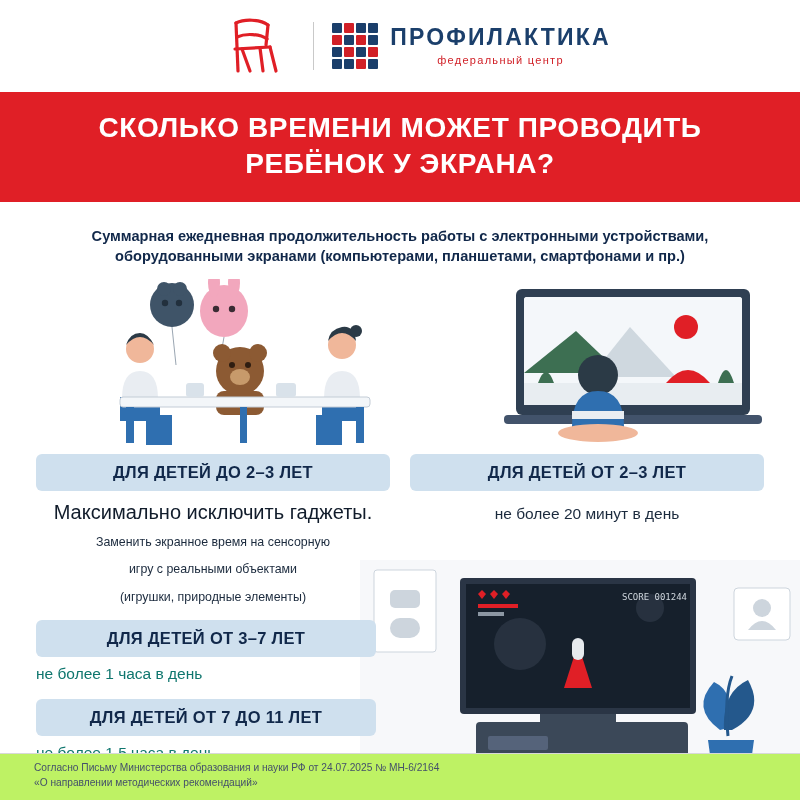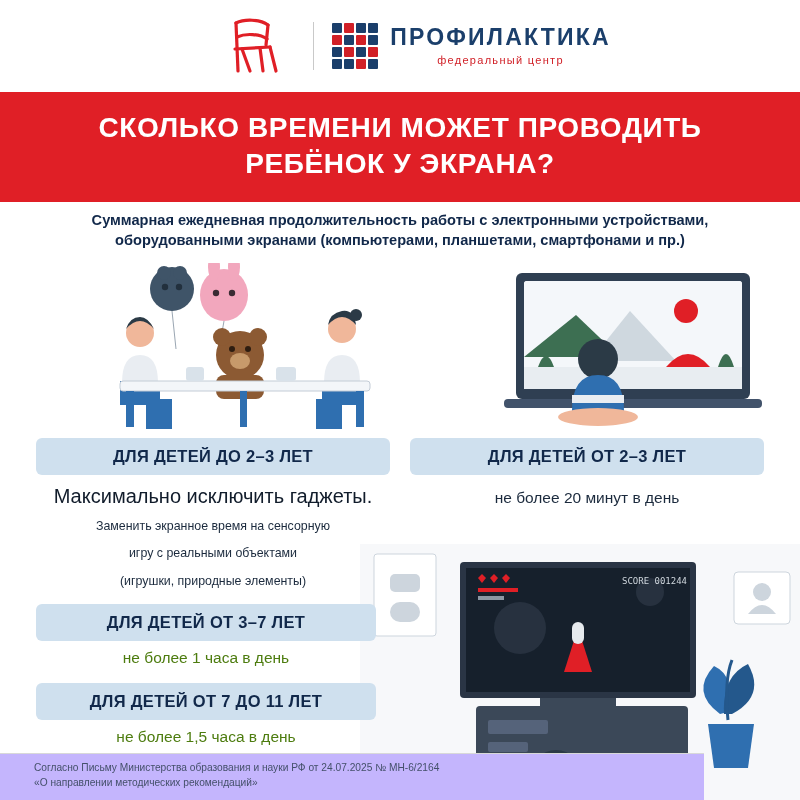--- a/index.html
+++ b/index.html
@@ -41,21 +41,21 @@
   .title-band {
     background: #e01f26; color: #fff; text-align: center;
     padding: 18px 20px 20px;
   }
   .title-band .t1, .title-band .t2 {
     font-size: 28px; font-weight: 700; letter-spacing: 0.6px; line-height: 1.28;
   }
 
   
   .subtitle {
-    padding: 8px 22px 8px;
+    padding: 24px 22px 8px;
     text-align: center;
     font-size: 14.6px; font-weight: 700; color: #11284a; line-height: 1.42;
   }
 
   
   .illus-row {
     position: relative; height: 175px; margin-top: 4px;
   }
   .illus-left { position:absolute; left: 90px; top: 0; width: 300px; height: 175px; }
   .illus-right { position:absolute; left: 480px; top: 8px; width: 290px; height: 165px; }
@@ -78,32 +78,32 @@
 
   
   .lower {
     position: relative; margin-top: 14px; height: 250px;
   }
   .stack {
     position: absolute; left: 36px; top: 0; width: 340px; z-index: 3;
   }
   .stack .block { margin-bottom: 6px; }
   .stack .val {
-    text-align:center; font-size: 15.5px; color:#4d7c0f; padding: 8px 0 10px;
+    text-align:left; font-size: 15.5px; color:#0f766e; padding: 8px 0 10px;
   }
   .gameroom {
     position: absolute; right: 0; top: -60px; width: 440px; height: 320px; z-index:1;
   }
 
   
   .footer {
-    position: absolute; left: 0; bottom: 0; width: 704px;
+    position: absolute; left: 0; bottom: 0; width: 800px;
     border-top: 1px solid #d8d8d8;
     padding: 7px 34px 9px;
-    background: #c4b5fd;
+    background: #bef264;
     z-index: 5;
   }
   .footer div { font-size: 10.2px; color: #44506a; line-height: 1.45; }
 
   svg { display:block; }
 </style>
 </head>
 <body>
 
 <div class="page">

